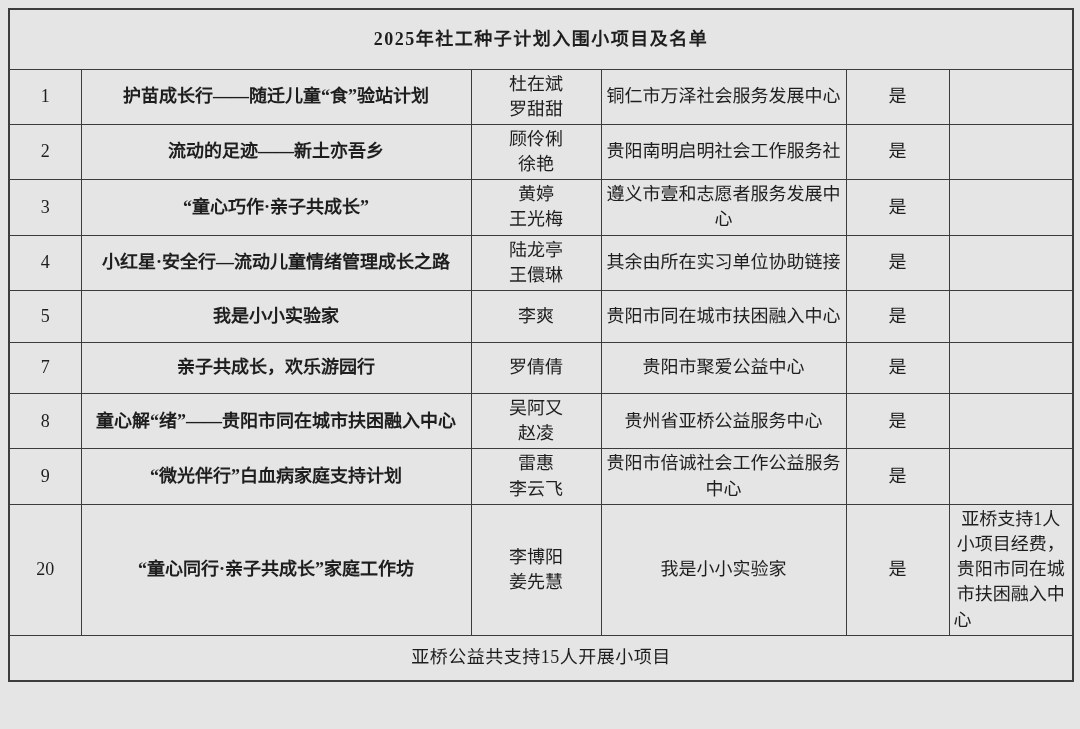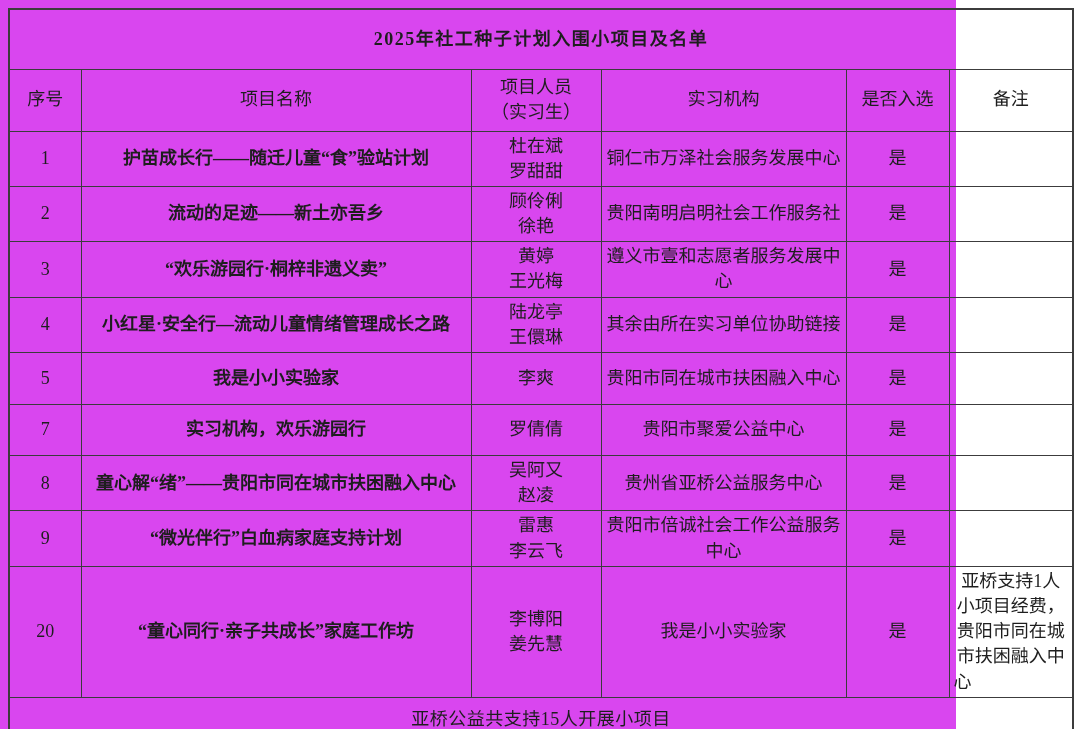--- a/index.html
+++ b/index.html
@@ -7,23 +7,23 @@
     padding: 0;
     background: #ffffff;
     width: 1080px;
     height: 729px;
     overflow: hidden;
     font-family: "Liberation Serif", "DejaVu Serif", serif;
     color: #1c1c1c;
   }
   .sheet {
     position: relative;
-    width: 956px;
+    width: 1080px;
     height: 729px;
-    background: #d946ef;
+    background: #e5e5e5;
   }
   table.doc-table {
     border-collapse: collapse;
     table-layout: fixed;
     position: absolute;
     left: 8px;
     top: 8px;
     width: 1064px;
     border: 2px solid #3c3c3c;
   }
@@ -79,29 +79,20 @@
       <col style="width:245px">
       <col style="width:103px">
       <col style="width:124px">
     </colgroup>
 
     <tbody>
         <tr style="height:60px">
       <td colspan="6" class="title-cell">2025年社工种子计划入围小项目及名单</td>
     </tr>
 
-    <tr style="height:62px">
-      <td class="header-cell">序号</td>
-      <td class="header-cell">项目名称</td>
-      <td class="header-cell multiline">项目人员
-（实习生）</td>
-      <td class="header-cell">实习机构</td>
-      <td class="header-cell">是否入选</td>
-      <td class="header-cell">备注</td>
-    </tr>
 
     <tr style="height:54px">
       <td>1</td>
       <td class="project-cell">护苗成长行——随迁儿童“食”验站计划</td>
       <td class="multiline">杜在斌
 罗甜甜</td>
       <td>铜仁市万泽社会服务发展中心</td>
       <td>是</td>
       <td></td>
     </tr>
@@ -111,21 +102,21 @@
       <td class="project-cell">流动的足迹——新土亦吾乡</td>
       <td class="multiline">顾伶俐
 徐艳</td>
       <td>贵阳南明启明社会工作服务社</td>
       <td>是</td>
       <td></td>
     </tr>
 
     <tr style="height:53px">
       <td>3</td>
-      <td class="project-cell">“欢乐游园行·桐梓非遗义卖”</td>
+      <td class="project-cell">“童心巧作·亲子共成长”</td>
       <td class="multiline">黄婷
 王光梅</td>
       <td>遵义市壹和志愿者服务发展中心</td>
       <td>是</td>
       <td></td>
     </tr>
 
     <tr style="height:54px">
       <td>4</td>
       <td class="project-cell">小红星·安全行—流动儿童情绪管理成长之路</td>
@@ -140,21 +131,21 @@
       <td>5</td>
       <td class="project-cell">我是小小实验家</td>
       <td class="multiline">李爽</td>
       <td>贵阳市同在城市扶困融入中心</td>
       <td>是</td>
       <td></td>
     </tr>
 
     <tr style="height:51px">
       <td>7</td>
-      <td class="project-cell">实习机构，欢乐游园行</td>
+      <td class="project-cell">亲子共成长，欢乐游园行</td>
       <td class="multiline">罗倩倩</td>
       <td>贵阳市聚爱公益中心</td>
       <td>是</td>
       <td></td>
     </tr>
 
     <tr style="height:55px">
       <td>8</td>
       <td class="project-cell">童心解“绪”——贵阳市同在城市扶困融入中心</td>
       <td class="multiline">吴阿又

